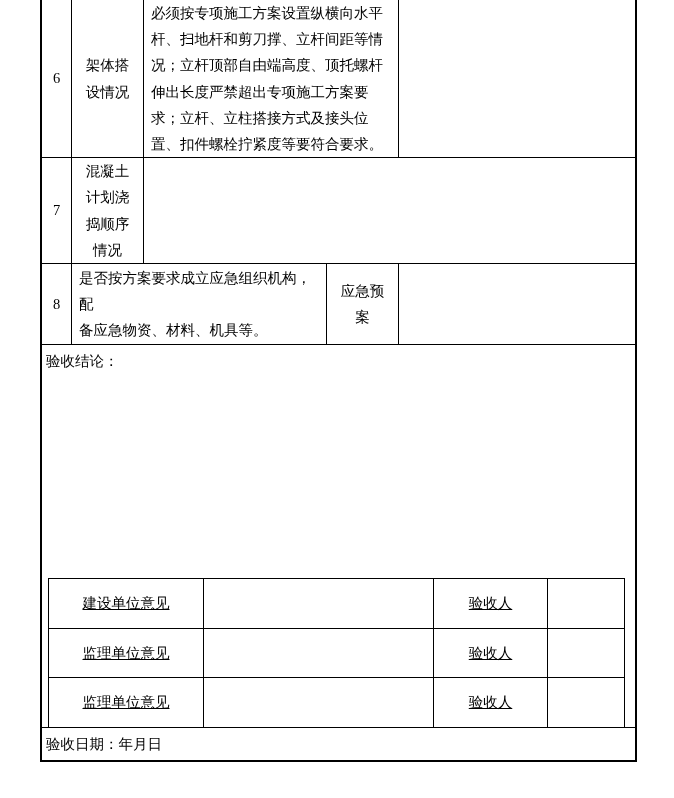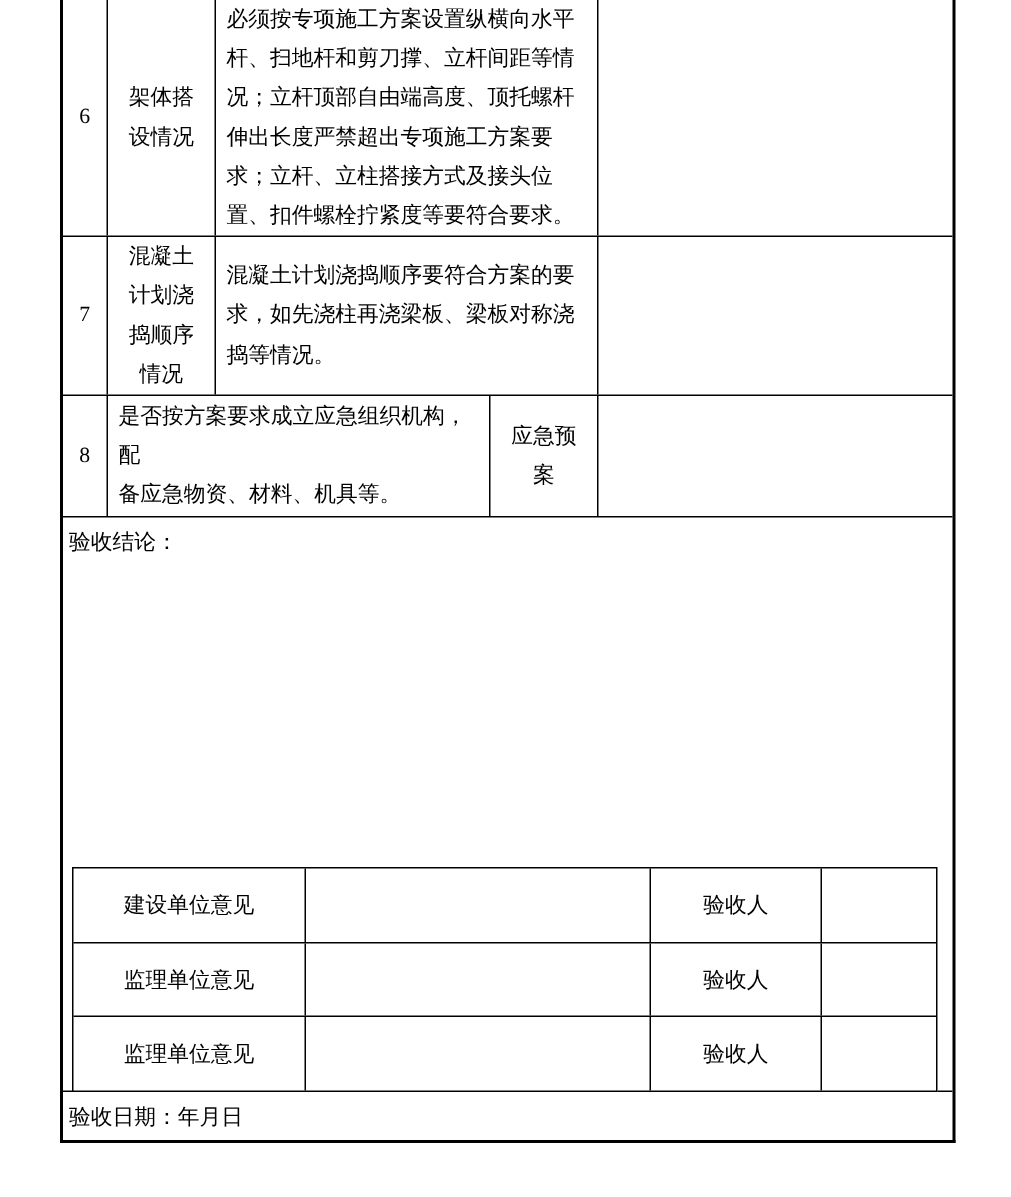--- a/index.html
+++ b/index.html
@@ -30,21 +30,21 @@
   .r6{height:158px;}
   .r7{height:106px;}
   .r8{height:81px;}
   .r-conclusion{height:383px;position:relative;display:block;padding:7px 4px 0 4px;}
   .r-date{height:32px;display:flex;align-items:center;padding-left:4px;}
   .opinions{
     position:absolute;left:6px;top:233px;width:577px;height:150px;
     box-sizing:border-box;border:1px solid #000;display:flex;flex-direction:column;
     background:#fff;
   }
-  .op-row{flex:1;display:flex;box-sizing:border-box;border-bottom:1px solid #000;}
+  .op-row{flex:1;display:flex;box-sizing:border-box;border-bottom:1px solid #000;text-decoration:underline;}
   .op-row:last-child{border-bottom:none;}
   .op-label{width:155px;display:flex;align-items:center;justify-content:center;}
   .op-comment{width:230px;}
   .op-acceptor{width:114px;display:flex;align-items:center;justify-content:center;}
   .op-sign{flex:1;}
 </style>
 </head>
 <body>
 
 <div class="screen">
@@ -62,23 +62,20 @@
 置、扣件螺栓拧紧度等要符合要求。</div>
       <div class="cell c-result"></div>
     </div>
 
     <div class="trow r7">
       <div class="cell vline c-num">7</div>
       <div class="cell vline c-item">混凝土
 计划浇
 捣顺序
 情况</div>
-      <div class="cell vline c-desc">混凝土计划浇捣顺序要符合方案的要
-求，如先浇柱再浇梁板、梁板对称浇
-捣等情况。</div>
       <div class="cell c-result"></div>
     </div>
 
     <div class="trow r8">
       <div class="cell vline c-num">8</div>
       <div class="cell vline c-desc">是否按方案要求成立应急组织机构，配
 备应急物资、材料、机具等。</div>
       <div class="cell vline c-item">应急预
 案</div>
       <div class="cell c-result"></div>

